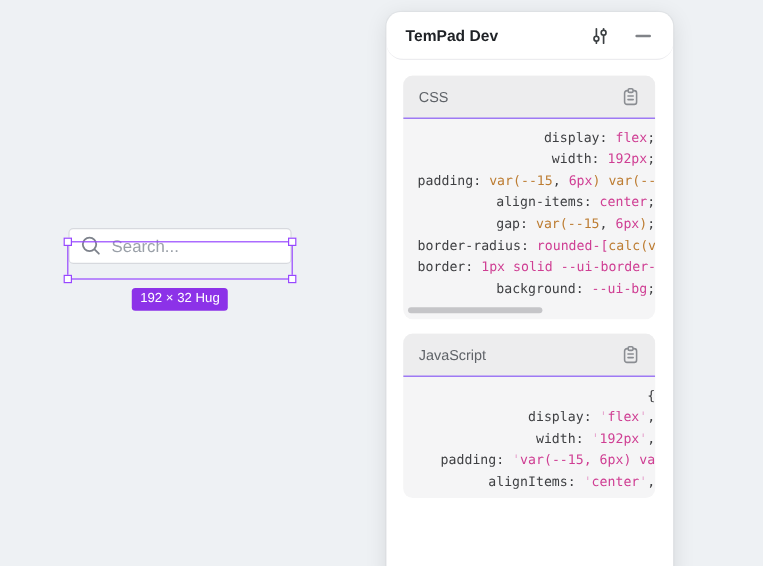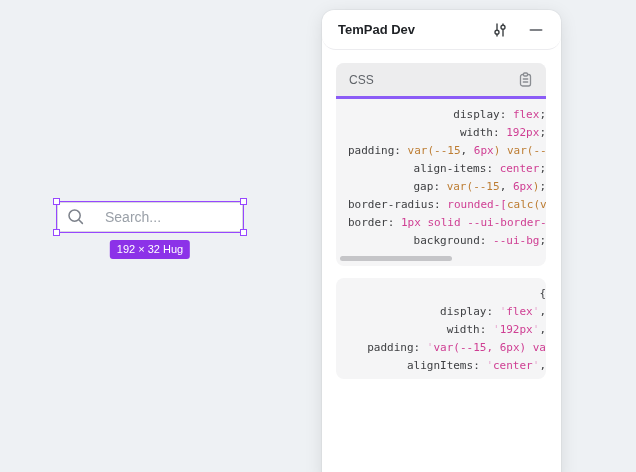--- a/index.html
+++ b/index.html
@@ -5,23 +5,23 @@
   html,body{margin:0;padding:0;}
   body{
     width:636px;height:472px;position:relative;overflow:hidden;
     background:#eef1f4;
     font-family:"Liberation Sans",sans-serif;
     -webkit-font-smoothing:antialiased;
   }
   
   .canvas{position:absolute;inset:0;}
   .search-input{
-    position:absolute;left:57px;top:202px;width:186px;height:30px;
+    position:absolute;left:57px;top:190px;width:186px;height:30px;
     background:#ffffff;border:1px solid #d7d9de;border-radius:4px;
-    box-sizing:border-box;display:flex;align-items:center;gap:20px;padding:0 9px;
+    box-sizing:border-box;display:flex;align-items:center;gap:8px;padding:0 9px;
   }
   .search-input .ph{font-size:14px;color:#9aa0a8;}
   .sel-outline{
     position:absolute;left:56px;top:201px;width:188px;height:32px;
     border:1px solid #9747ff;box-sizing:border-box;pointer-events:none;
   }
   .handle{
     position:absolute;width:7px;height:7px;background:#ffffff;
     border:1px solid #9747ff;box-sizing:border-box;
   }
@@ -47,21 +47,21 @@
   .icon-btn{
     width:22px;height:22px;display:flex;align-items:center;justify-content:center;
     background:none;border:none;padding:0;cursor:pointer;
   }
   .code-section{padding:13px 15px 0 14px;}
   .code-label{font-size:13px;font-weight:bold;color:#1f2226;margin:3px 0 14px 2px;}
   .code-block{
     background:#f5f5f6;border-radius:8px;overflow:hidden;margin-bottom:12px;
   }
   .cb-header{
-    height:36px;background:#ededee;border-bottom:3px solid #8b5cf6;
+    height:36px;background:#ededee;border-bottom:1px solid #8b5cf6;
     display:flex;align-items:center;padding:0 10px 0 13px;box-sizing:border-box;
   }
   .cb-label{flex:1;font-size:12px;color:#5f6368;}
   .cb-code{
     padding:7px 0 4px 12px;
     font-family:"DejaVu Sans Mono","Liberation Mono",monospace;
     font-size:11px;line-height:18px;color:#3f4043;
     overflow:hidden;white-space:pre;
   }
   .code-line{white-space:pre;text-align:right;}
@@ -136,16 +136,27 @@
           </svg>
         </button>
       </div>
       <div class="cb-code"><div class="code-line"><span class="c-p">display</span><span class="c-d">: </span><span class="c-v">flex</span><span class="c-d">;</span></div><div class="code-line"><span class="c-p">width</span><span class="c-d">: </span><span class="c-v">192px</span><span class="c-d">;</span></div><div class="code-line"><span class="c-p">padding</span><span class="c-d">: </span><span class="c-f">var(</span><span class="c-f">--15</span><span class="c-d">, </span><span class="c-v">6px</span><span class="c-f">)</span><span class="c-d"> </span><span class="c-f">var(</span><span class="c-f">--</span></div><div class="code-line"><span class="c-p">align-items</span><span class="c-d">: </span><span class="c-v">center</span><span class="c-d">;</span></div><div class="code-line"><span class="c-p">gap</span><span class="c-d">: </span><span class="c-f">var(</span><span class="c-f">--15</span><span class="c-d">, </span><span class="c-v">6px</span><span class="c-f">)</span><span class="c-d">;</span></div><div class="code-line"><span class="c-p">border-radius</span><span class="c-d">: </span><span class="c-v">rounded-[</span><span class="c-f">calc(</span><span class="c-f">v</span></div><div class="code-line"><span class="c-p">border</span><span class="c-d">: </span><span class="c-v">1px</span><span class="c-d"> </span><span class="c-v">solid</span><span class="c-d"> </span><span class="c-v">--ui-border-</span></div><div class="code-line"><span class="c-p">background</span><span class="c-d">: </span><span class="c-v">--ui-bg</span><span class="c-d">;</span></div></div>
       <div class="hscroll">
         <div class="thumb"></div>
       </div>
     </div>
 
     <div class="code-block" style="margin-bottom:0">
+      <div class="cb-header">
+        <span class="cb-label">JavaScript</span>
+        <button class="icon-btn">
+          <svg width="15" height="16" viewBox="0 0 15 16" fill="none" stroke="#8a8d92" stroke-width="1.3" stroke-linecap="round">
+            <rect x="2.5" y="2.5" width="10" height="11.5" rx="2"></rect>
+            <rect x="5.5" y="1" width="4" height="3" rx="1" fill="#ededee"></rect>
+            <line x1="5.3" y1="7" x2="9.7" y2="7"></line>
+            <line x1="5.3" y1="10" x2="9.7" y2="10"></line>
+          </svg>
+        </button>
+      </div>
       <div class="cb-code"><div class="code-line"><span class="c-d">{</span></div><div class="code-line"><span class="c-d">  </span><span class="c-p">display</span><span class="c-d">: </span><span class="c-q">'</span><span class="c-v">flex</span><span class="c-q">'</span><span class="c-d">,</span></div><div class="code-line"><span class="c-d">  </span><span class="c-p">width</span><span class="c-d">: </span><span class="c-q">'</span><span class="c-v">192px</span><span class="c-q">'</span><span class="c-d">,</span></div><div class="code-line"><span class="c-d">  </span><span class="c-p">padding</span><span class="c-d">: </span><span class="c-q">'</span><span class="c-v">var(--15, 6px) va</span></div><div class="code-line"><span class="c-d">  </span><span class="c-p">alignItems</span><span class="c-d">: </span><span class="c-q">'</span><span class="c-v">center</span><span class="c-q">'</span><span class="c-d">,</span></div></div>
     </div>
   </div>
 </div>
 
 </body></html>

